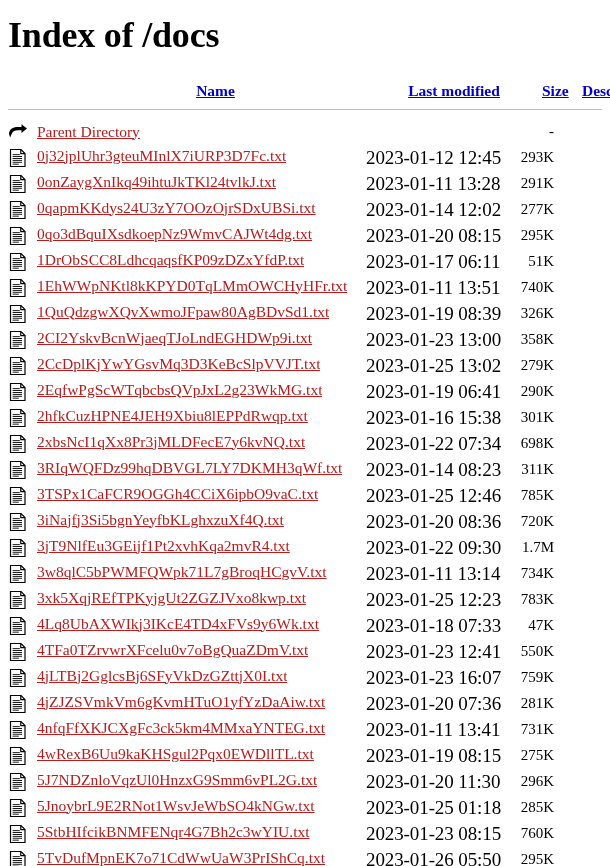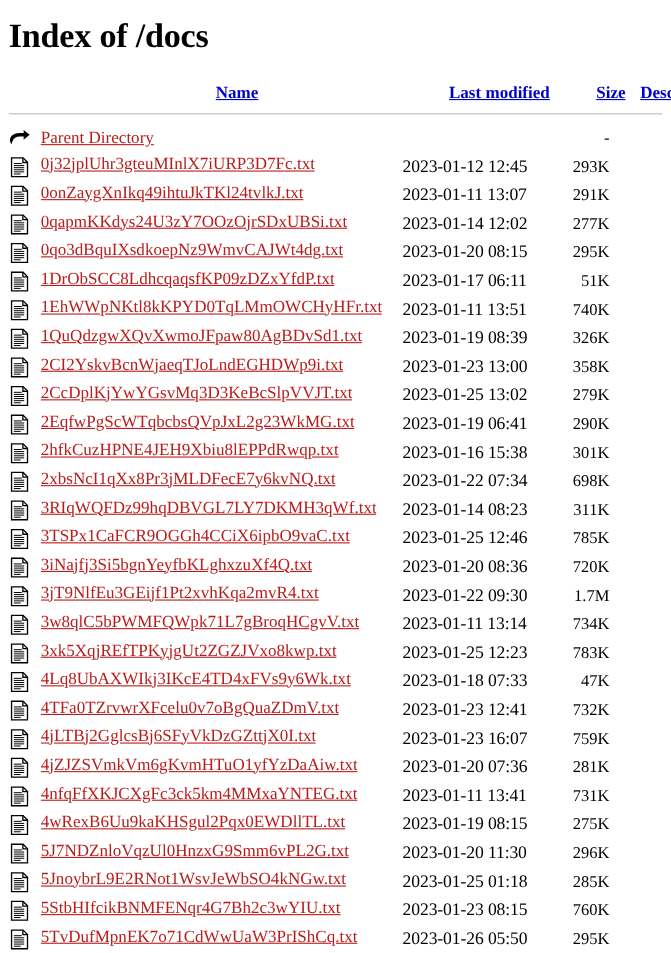--- a/index.html
+++ b/index.html
@@ -15,21 +15,21 @@
     font-family: "Liberation Serif", "DejaVu Serif", serif;
     color: #000000;
     -webkit-font-smoothing: none;
   }
   .page {
     padding: 8px 8px 0 8px;
     box-sizing: border-box;
   }
   h1.page-title {
     font-family: "Liberation Serif", "DejaVu Serif", serif;
-    font-size: 31px;
+    font-size: 36px;
     font-weight: bold;
     line-height: 1.1;
     margin: 8px 0 20px 0;
     letter-spacing: -0.2px;
   }
   table.index-table {
     border-collapse: collapse;
     width: 594px;
     font-size: 15.5px;
     table-layout: fixed;
@@ -82,21 +82,21 @@
     width: 29px;
     padding-left: 2px;
   }
   td.cell-name a,
   td.cell-name .link {
     color: #b91c1c;
     text-decoration: underline;
     cursor: pointer;
   }
   td.cell-date {
-    font-size: 16px;
+    font-size: 19px;
     text-align: left;
     letter-spacing: -0.1px;
   }
   td.cell-size {
     font-size: 15px;
     text-align: right;
     padding-right: 2px;
   }
   td.cell-desc {
     font-size: 15px;
@@ -186,21 +186,21 @@
                 <g fill="#000000">
                   <rect x="4.6" y="7.2" width="7.2" height="0.9"></rect>
                   <rect x="4.6" y="9.1" width="9.4" height="0.9"></rect>
                   <rect x="4.6" y="11.0" width="9.4" height="0.9"></rect>
                   <rect x="4.6" y="12.9" width="9.4" height="0.9"></rect>
                   <rect x="4.6" y="14.8" width="9.4" height="0.9"></rect>
                   <rect x="4.6" y="16.7" width="6.2" height="0.9"></rect>
                 </g>
               </svg></span></td>
           <td class="cell-name"><span class="link name-text">0onZaygXnIkq49ihtuJkTKl24tvlkJ.txt</span></td>
-          <td class="cell-date">2023-01-11 13:07</td>
+          <td class="cell-date">2023-01-11 13:28</td>
           <td class="cell-size">291K</td>
           <td class="cell-desc"></td>
         </tr>
         <tr class="entry-row">
           <td class="cell-icon"><span class="icon-wrap"><svg width="20" height="22" viewBox="0 0 20 22" xmlns="http://www.w3.org/2000/svg">
                 <path d="M2.5 2.5 L13 2.5 L17 6.5 L17 19.5 L2.5 19.5 Z" fill="#ffffff" stroke="#000000" stroke-width="1.2"></path>
                 <path d="M12.8 2.7 L12.8 6.7 L16.8 6.7" fill="none" stroke="#000000" stroke-width="1.2"></path>
                 <g fill="#000000">
                   <rect x="4.6" y="7.2" width="7.2" height="0.9"></rect>
                   <rect x="4.6" y="9.1" width="9.4" height="0.9"></rect>
@@ -511,21 +511,21 @@
                   <rect x="4.6" y="7.2" width="7.2" height="0.9"></rect>
                   <rect x="4.6" y="9.1" width="9.4" height="0.9"></rect>
                   <rect x="4.6" y="11.0" width="9.4" height="0.9"></rect>
                   <rect x="4.6" y="12.9" width="9.4" height="0.9"></rect>
                   <rect x="4.6" y="14.8" width="9.4" height="0.9"></rect>
                   <rect x="4.6" y="16.7" width="6.2" height="0.9"></rect>
                 </g>
               </svg></span></td>
           <td class="cell-name"><span class="link name-text">4TFa0TZrvwrXFcelu0v7oBgQuaZDmV.txt</span></td>
           <td class="cell-date">2023-01-23 12:41</td>
-          <td class="cell-size">732K</td>
+          <td class="cell-size">550K</td>
           <td class="cell-desc"></td>
         </tr>
         <tr class="entry-row">
           <td class="cell-icon"><span class="icon-wrap"><svg width="20" height="22" viewBox="0 0 20 22" xmlns="http://www.w3.org/2000/svg">
                 <path d="M2.5 2.5 L13 2.5 L17 6.5 L17 19.5 L2.5 19.5 Z" fill="#ffffff" stroke="#000000" stroke-width="1.2"></path>
                 <path d="M12.8 2.7 L12.8 6.7 L16.8 6.7" fill="none" stroke="#000000" stroke-width="1.2"></path>
                 <g fill="#000000">
                   <rect x="4.6" y="7.2" width="7.2" height="0.9"></rect>
                   <rect x="4.6" y="9.1" width="9.4" height="0.9"></rect>
                   <rect x="4.6" y="11.0" width="9.4" height="0.9"></rect>

